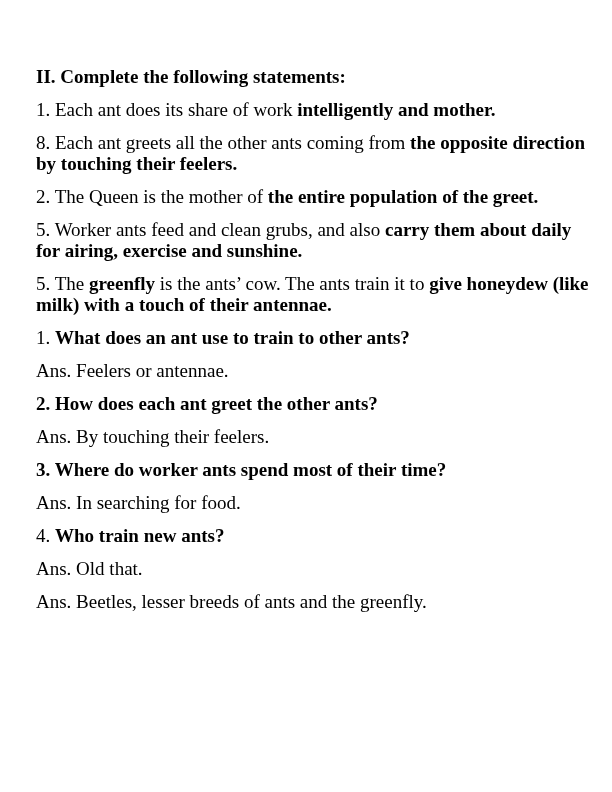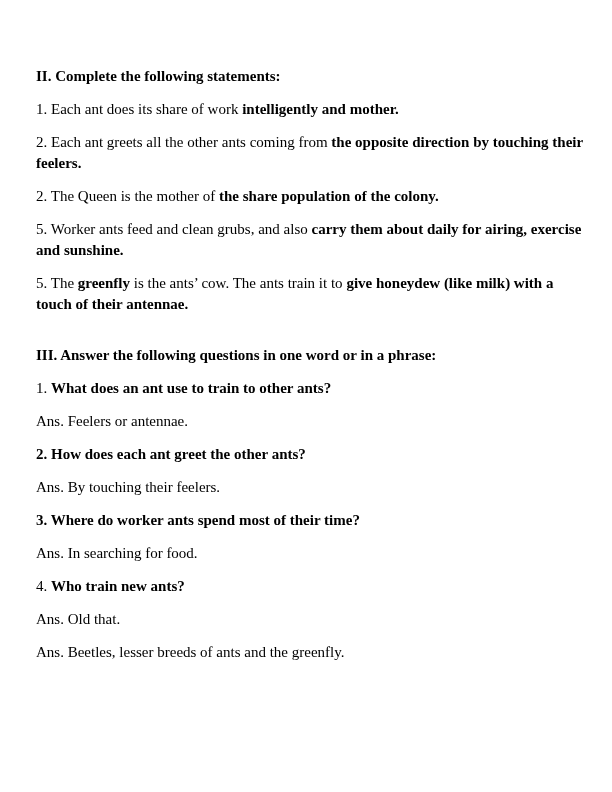--- a/index.html
+++ b/index.html
@@ -19,42 +19,41 @@
     width: 612px;
     height: 792px;
     padding: 66px 21px 0 36px;
     background: #ffffff;
   }
   .content {
     width: 555px;
   }
   p.para {
     margin: 0 0 12px 0;
-    font-size: 15px;
+    font-size: 19px;
     line-height: 21px;
   }
   p.gap {
     margin-top: 30px;
   }
   .b {
     font-weight: bold;
   }
 </style>
 </head>
 <body>
 
 <main class="page">
   <div class="content" id="doc-content">
       <p class="para"><span class="b">II. Complete the following statements:</span></p>
       <p class="para"><span>1. Each ant does its share of work </span><span class="b">intelligently and mother.</span></p>
-      <p class="para"><span>2. Each ant greets all the other ants coming from </span><span class="b">the opposite direction by touching their feelers.</span></p>
-      <p class="para"><span>2. The Queen is the mother of </span><span class="b">the share population of the colony.</span></p>
+      <p class="para"><span>8. Each ant greets all the other ants coming from </span><span class="b">the opposite direction by touching their feelers.</span></p>
+      <p class="para"><span>2. The Queen is the mother of </span><span class="b">the entire population of the greet.</span></p>
       <p class="para"><span>5. Worker ants feed and clean grubs, and also </span><span class="b">carry them about daily for airing, exercise and sunshine.</span></p>
       <p class="para"><span>5. The </span><span class="b">greenfly</span><span> is the ants’ cow. The ants train it to </span><span class="b">give honeydew (like milk) with a touch of their antennae.</span></p>
-      <p class="para gap"><span class="b">III. Answer the following questions in one word or in a phrase:</span></p>
       <p class="para"><span>1. </span><span class="b">What does an ant use to train to other ants?</span></p>
       <p class="para"><span>Ans. Feelers or antennae.</span></p>
       <p class="para"><span class="b">2. How does each ant greet the other ants?</span></p>
       <p class="para"><span>Ans. By touching their feelers.</span></p>
       <p class="para"><span class="b">3. Where do worker ants spend most of their time?</span></p>
       <p class="para"><span>Ans. In searching for food.</span></p>
       <p class="para"><span>4. </span><span class="b">Who train new ants?</span></p>
       <p class="para"><span>Ans. Old that.</span></p>
       <p class="para"><span>Ans. Beetles, lesser breeds of ants and the greenfly.</span></p>
     </div>

